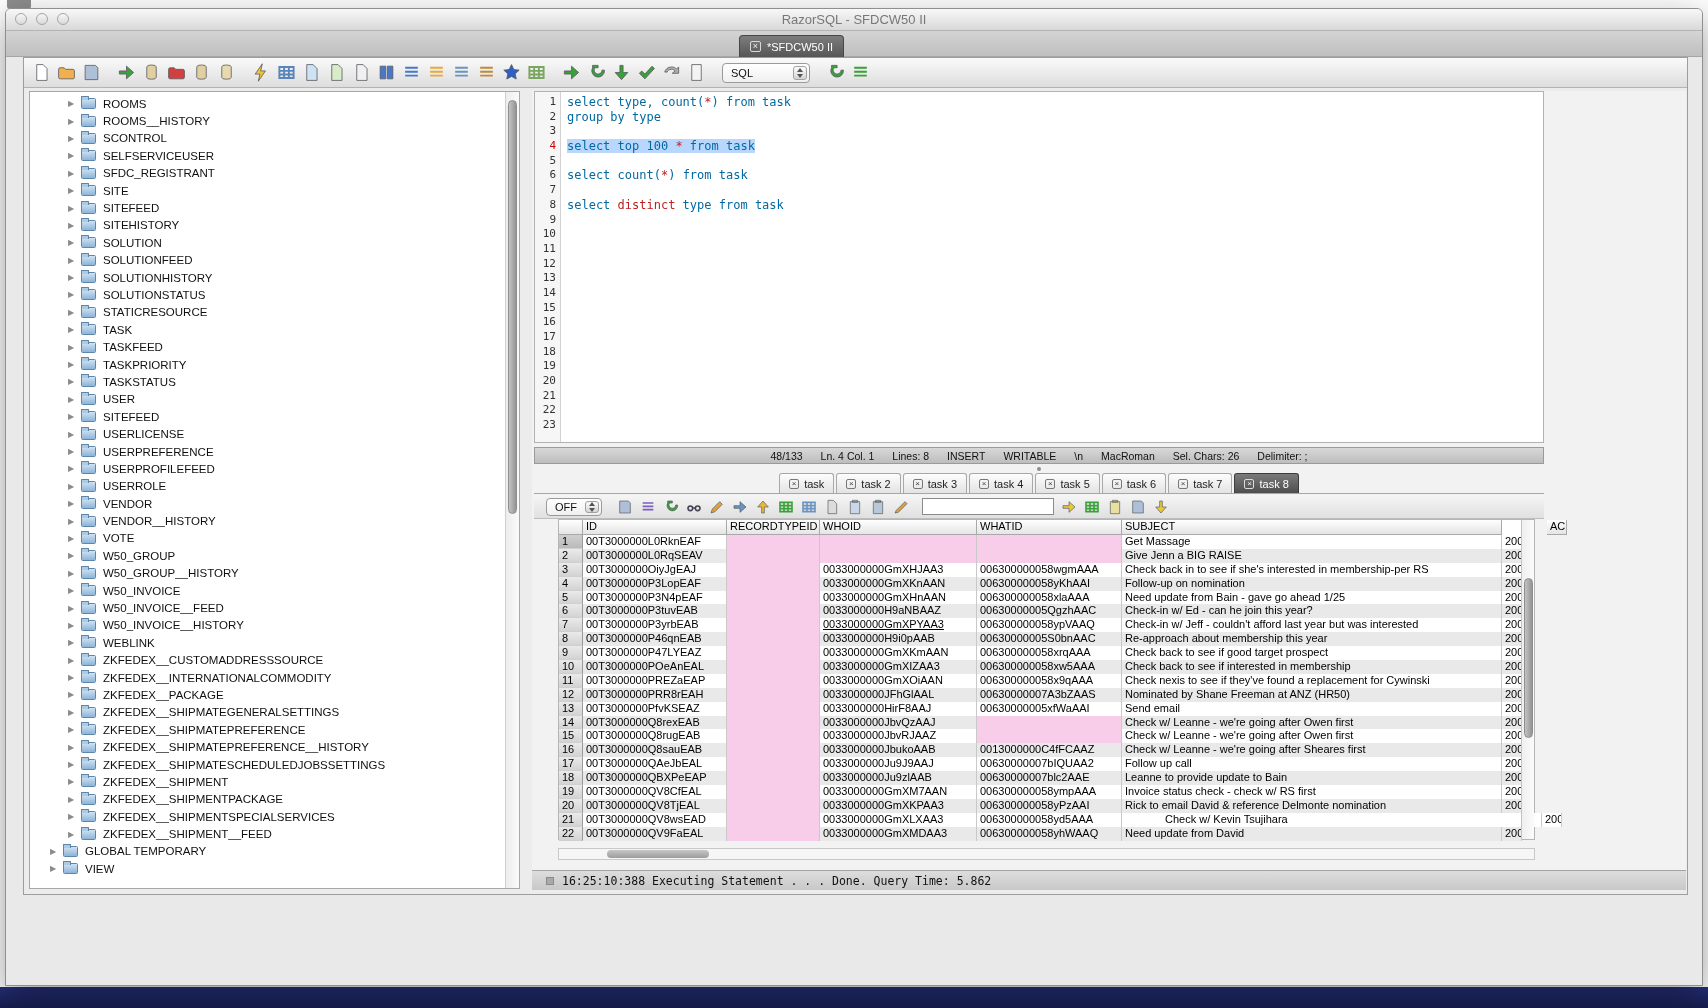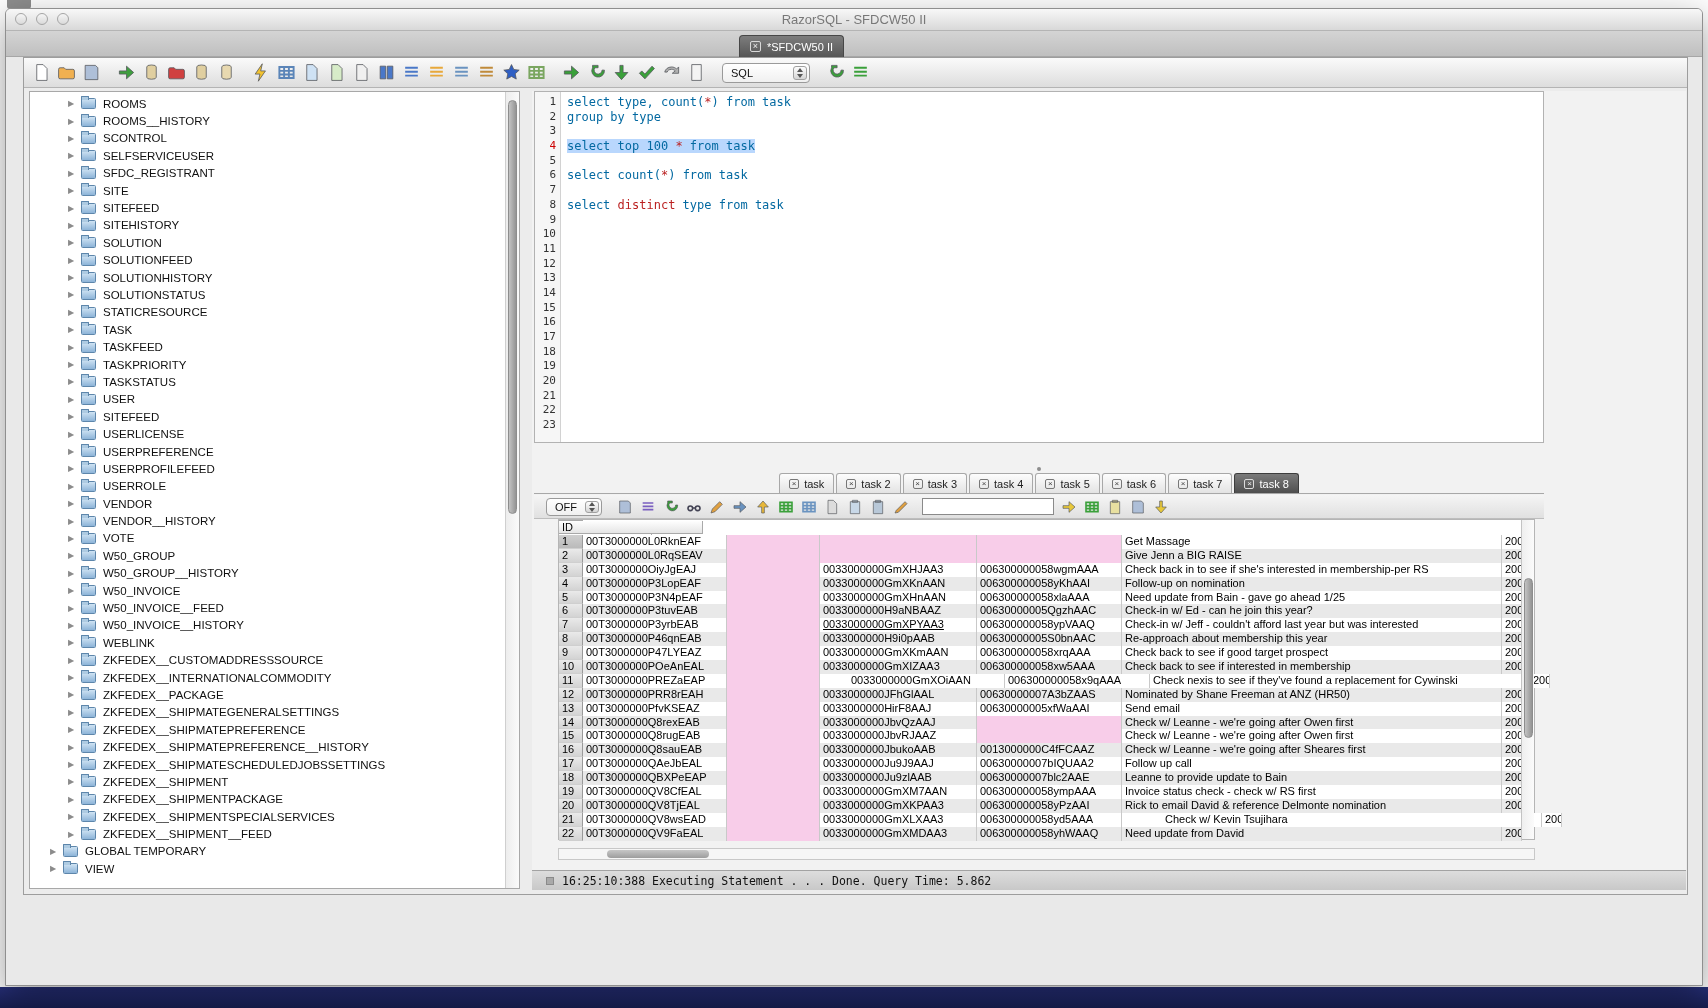--- a/index.html
+++ b/index.html
@@ -46,21 +46,21 @@
   .split-dot { position:absolute; left:505px; top:376px; width:4px; height:4px; border-radius:50%; background:#8e8e8e; }
   .rtabs { position:absolute; left:2px; top:381px; width:1010px; height:22px; display:flex; justify-content:center; align-items:flex-end; gap:2px; border-bottom:1px solid #a8a8a8; }
   .rtab { height:20px; padding:0 9px; display:flex; align-items:center; gap:5px; font-size:11px; background:linear-gradient(#fdfdfd,#e3e3e3); border:1px solid #a8a8a8; border-bottom:none; border-radius:3px 3px 0 0; color:#222; white-space:nowrap; }
   .rtab.active { background:linear-gradient(#7a7a7a,#4e4e4e); color:#fff; border-color:#3d3d3d; }
   .rtab .x { width:10px; height:10px; border:1px solid #777; border-radius:2px; font-size:8px; line-height:8px; text-align:center; color:#444; flex:none; }
   .rtab.active .x { border-color:#dcdcdc; color:#eee; }
   .rtoolbar { position:absolute; left:2px; top:404px; width:1010px; height:24px; background:linear-gradient(#f5f5f5,#e0e0e0); border-bottom:1px solid #bdbdbd; display:flex; align-items:center; gap:7px; padding-left:12px; }
   .rsearch { width:132px; height:17px; border:1px solid #8a8a8a; background:#fff; font-size:11px; margin-left:6px; padding:0 3px; }
   .grid { position:absolute; left:26px; top:428px; width:977px; height:321px; background:#fff; border:1px solid #b5b5b5; }
   .ghead, .grow { display:flex; }
-  .ghead { height:15px;flex-direction:column; }
+  .ghead { height:15px; }
   .gh { flex:none; border-right:1px solid #a9a9a9; border-bottom:1px solid #a9a9a9; background:linear-gradient(#fefefe,#e5e5e5); font-size:11px; padding:0 0 0 3px; overflow:hidden; white-space:nowrap; color:#000; }
   .grow { height:13.9px; }
   .gc { flex:none; border-right:1px solid #c9c9c9; font-size:11px; line-height:13.5px; padding-left:3px; overflow:hidden; white-space:nowrap; background:#fff; color:#000; }
   .gc.alt { background:#e9e9e9; }
   .gc.nul { background:#f8cde9; }
   .gc.num { background:linear-gradient(#eaeaea,#d3d3d3); border-right:1px solid #9a9a9a; border-bottom:1px solid #cfcfcf; }
   .gc.num.first { background:linear-gradient(#cfcfcf,#bababa); }
   .grid-vscroll { position:absolute; right:0; top:0; width:13px; bottom:0; background:linear-gradient(90deg,#efefef,#fbfbfb); border-left:1px solid #c3c3c3; }
   .grid-hscroll { position:absolute; left:26px; top:757px; width:977px; height:12px; background:#f6f6f6; border:1px solid #c8c8c8; }
   .hthumb { position:absolute; left:48px; top:1px; width:102px; height:8px; border-radius:4px; background:linear-gradient(#c6c6c6,#9d9d9d); }
@@ -510,20 +510,31 @@
               <div class="gnum">18</div>
               <div class="gnum">19</div>
               <div class="gnum">20</div>
               <div class="gnum">21</div>
               <div class="gnum">22</div>
               <div class="gnum">23</div>
             </div>
           <div class="code" id="code"><div class="line"><span class="tok-k">select</span><span class="tok-p"> type, </span><span class="tok-k">count</span><span class="tok-p">(</span><span class="tok-r">*</span><span class="tok-p">) </span><span class="tok-k">from</span><span class="tok-p"> task</span></div><div class="line"><span class="tok-k">group by</span><span class="tok-p"> type</span></div><div class="line"></div><div class="line"><span class="selbg"><span class="tok-k">select</span><span class="tok-p"> top 100 </span><span class="tok-r">*</span><span class="tok-p"> </span><span class="tok-k">from</span><span class="tok-p"> task</span></span></div><div class="line"></div><div class="line"><span class="tok-k">select</span><span class="tok-p"> </span><span class="tok-k">count</span><span class="tok-p">(</span><span class="tok-r">*</span><span class="tok-p">) </span><span class="tok-k">from</span><span class="tok-p"> task</span></div><div class="line"></div><div class="line"><span class="tok-k">select</span><span class="tok-p"> </span><span class="tok-r">distinct</span><span class="tok-p"> type </span><span class="tok-k">from</span><span class="tok-p"> task</span></div></div>
         </div>
 
+        <div class="editor-status" id="estatus">
+            <span>48/133</span>
+            <span>Ln. 4 Col. 1</span>
+            <span>Lines: 8</span>
+            <span>INSERT</span>
+            <span>WRITABLE</span>
+            <span>\n</span>
+            <span>MacRoman</span>
+            <span>Sel. Chars: 26</span>
+            <span>Delimiter: ;</span>
+          </div>
         <div class="split-dot"></div>
 
         <div class="rtabs" id="rtabs">
             <div class="rtab">
               <span class="x">×</span>
               <span>task</span>
             </div>
             <div class="rtab">
               <span class="x">×</span>
               <span>task 2</span>
@@ -660,21 +671,21 @@
         </div>
 
         <div class="grid">
           <div class="ghead" id="ghead">
               <div class="gh" style="width: 24px;"></div>
               <div class="gh" style="width: 144px;">ID</div>
               <div class="gh" style="width: 93px;">RECORDTYPEID</div>
               <div class="gh" style="width: 157px;">WHOID</div>
               <div class="gh" style="width: 145px;">WHATID</div>
               <div class="gh" style="width: 380px;">SUBJECT</div>
-              <div class="gh" style="width: 20px;">AC</div>
+              <div class="gh" style="width: 20px; margin-left: 45px;">AC</div>
             </div>
           <div id="gbody">
               <div class="grow">
                 <div class="gc num first" style="width: 24px;">1</div>
                 <div class="gc" style="width: 144px;">00T3000000L0RknEAF</div>
                 <div class="gc nul" style="width: 93px;"></div>
                 <div class="gc nul" style="width: 157px;"></div>
                 <div class="gc nul" style="width: 145px;"></div>
                 <div class="gc" style="width: 380px;">Get Massage</div>
                 <div class="gc" style="width: 20px;">200</div>
@@ -757,21 +768,21 @@
                 <div class="gc alt nul" style="width: 93px;"></div>
                 <div class="gc alt" style="width: 157px;">0033000000GmXIZAA3</div>
                 <div class="gc alt" style="width: 145px;">006300000058xw5AAA</div>
                 <div class="gc alt" style="width: 380px;">Check back to see if interested in membership</div>
                 <div class="gc alt" style="width: 20px;">200</div>
               </div>
               <div class="grow">
                 <div class="gc num" style="width: 24px;">11</div>
                 <div class="gc" style="width: 144px;">00T3000000PREZaEAP</div>
                 <div class="gc nul" style="width: 93px;"></div>
-                <div class="gc" style="width: 157px; margin-left: 28px;">0033000000GmXOiAAN</div>
+                <div class="gc" style="width: 157px;">0033000000GmXOiAAN</div>
                 <div class="gc" style="width: 145px;">006300000058x9qAAA</div>
                 <div class="gc" style="width: 380px;">Check nexis to see if they've found a replacement for Cywinski</div>
                 <div class="gc" style="width: 20px;">200</div>
               </div>
               <div class="grow">
                 <div class="gc num" style="width: 24px;">12</div>
                 <div class="gc alt" style="width: 144px;">00T3000000PRR8rEAH</div>
                 <div class="gc alt nul" style="width: 93px;"></div>
                 <div class="gc alt" style="width: 157px;">0033000000JFhGlAAL</div>
                 <div class="gc alt" style="width: 145px;">00630000007A3bZAAS</div>

